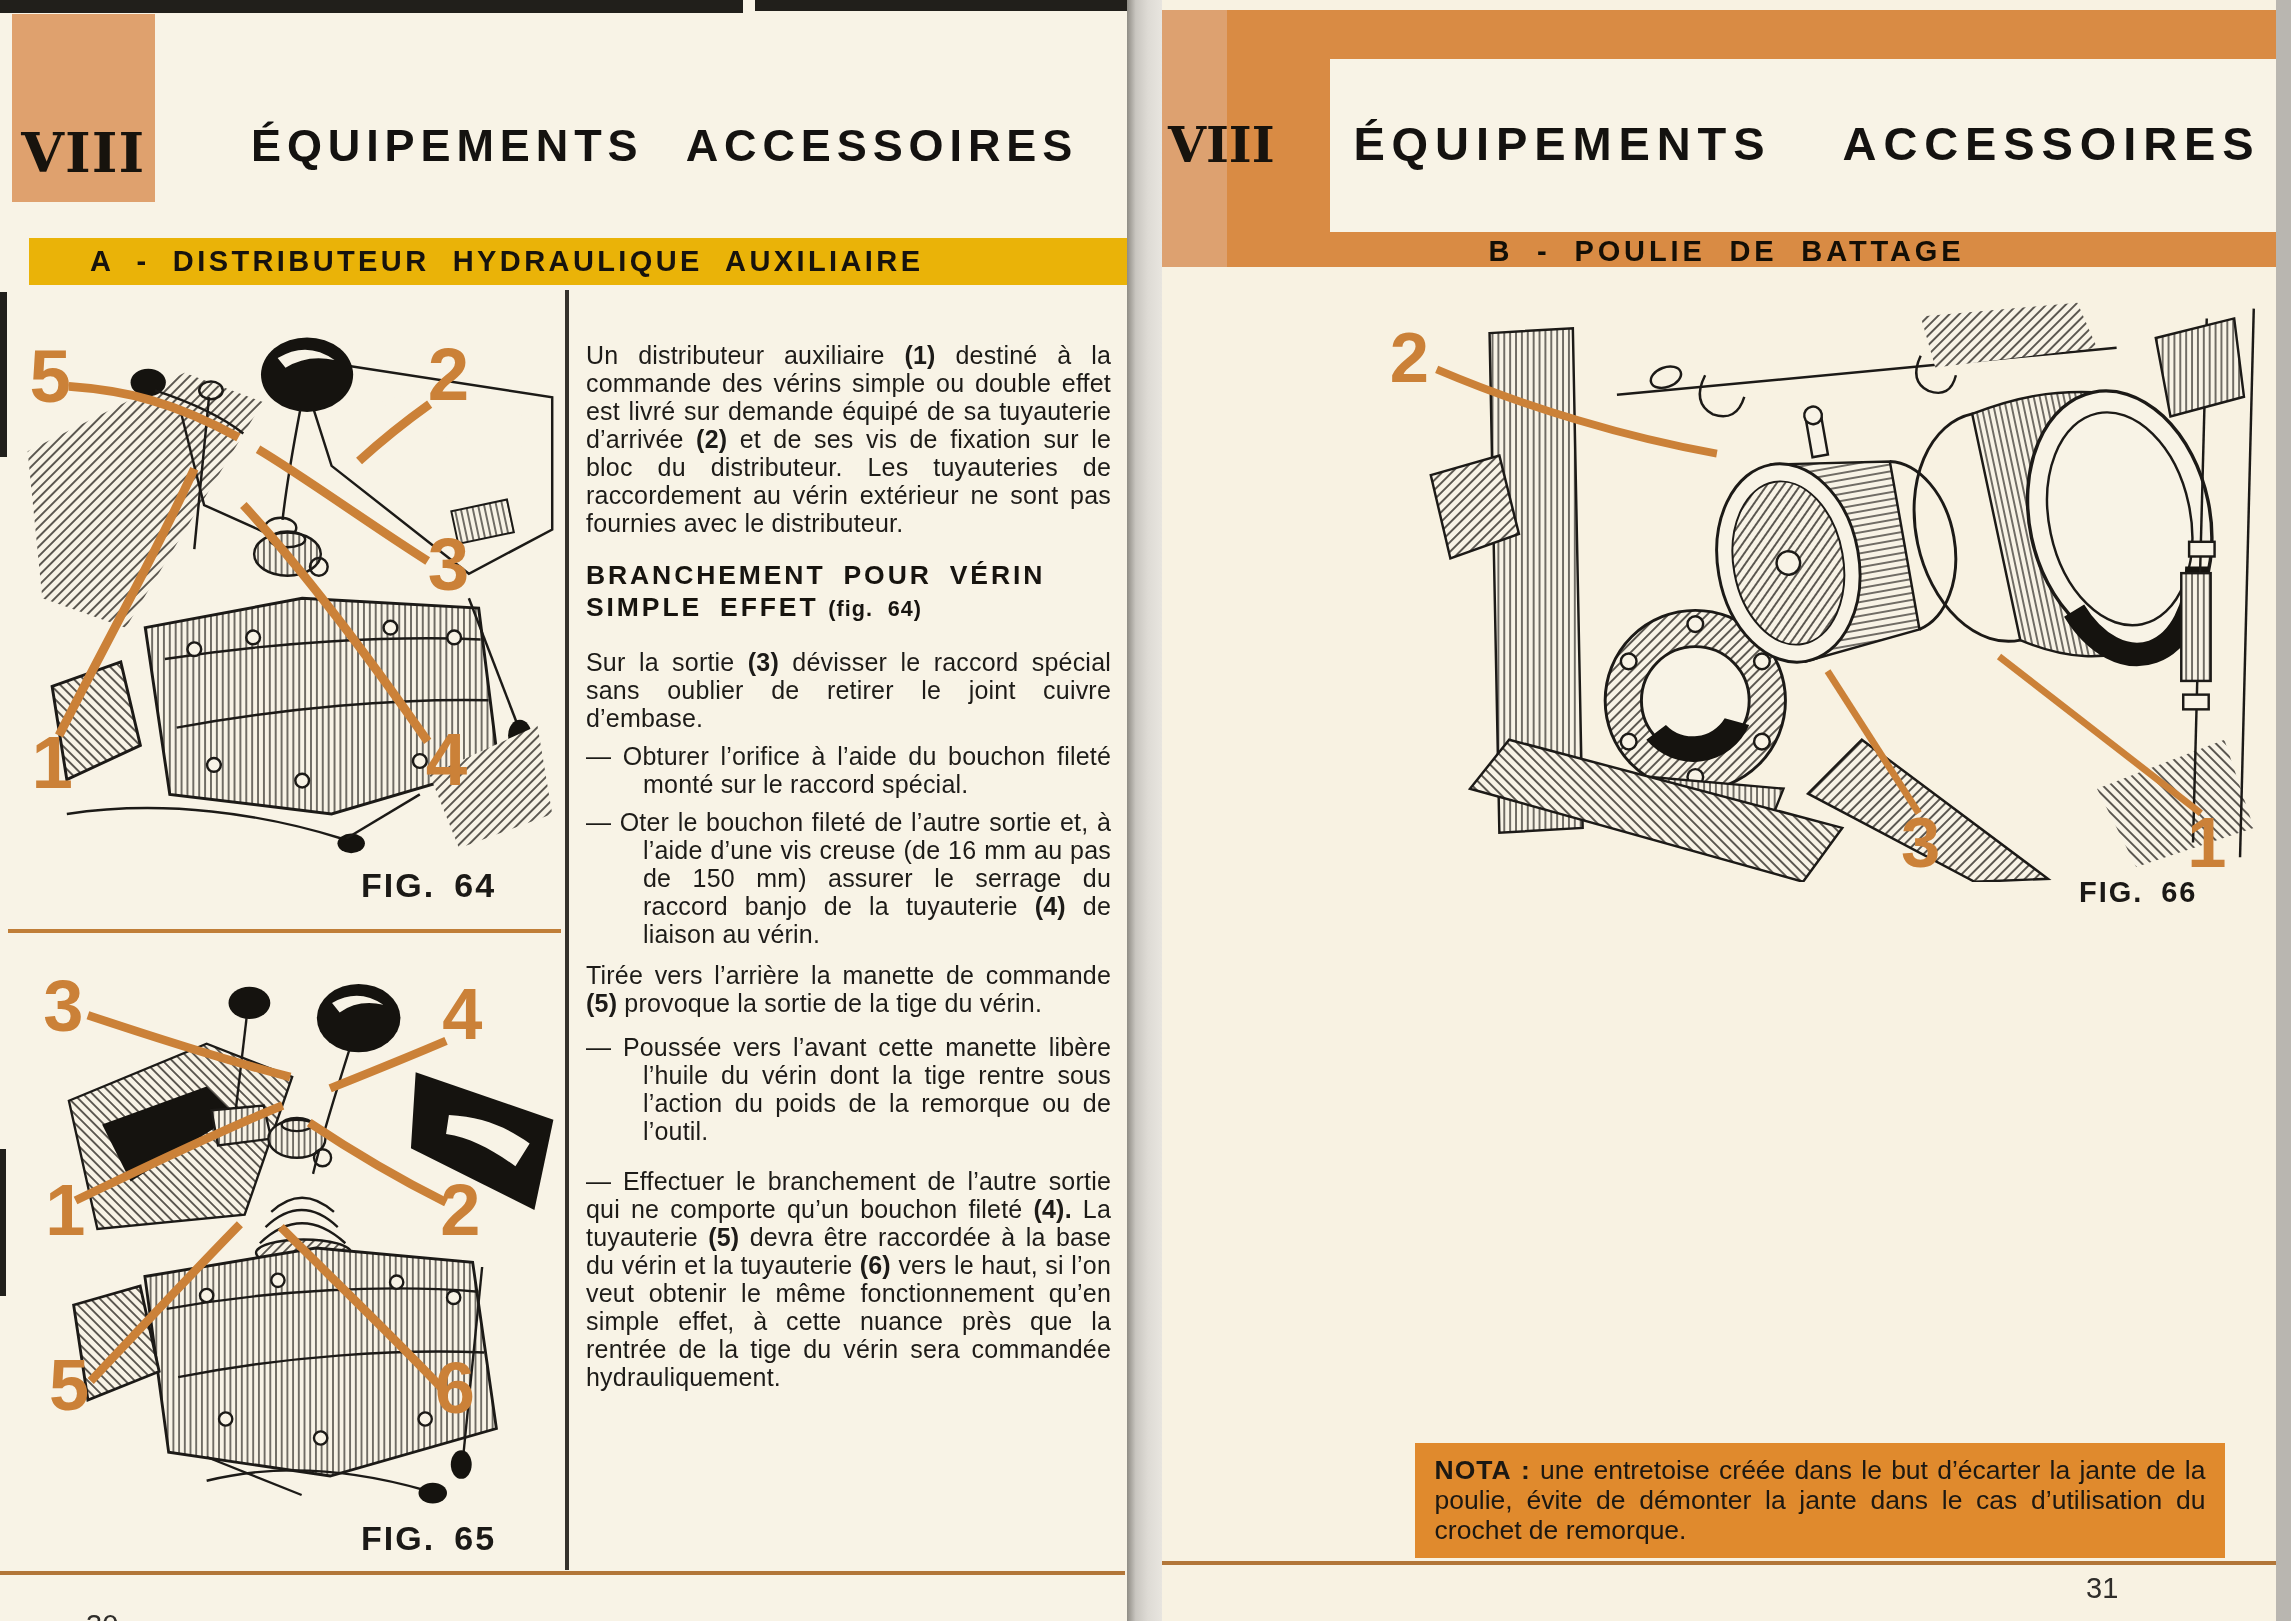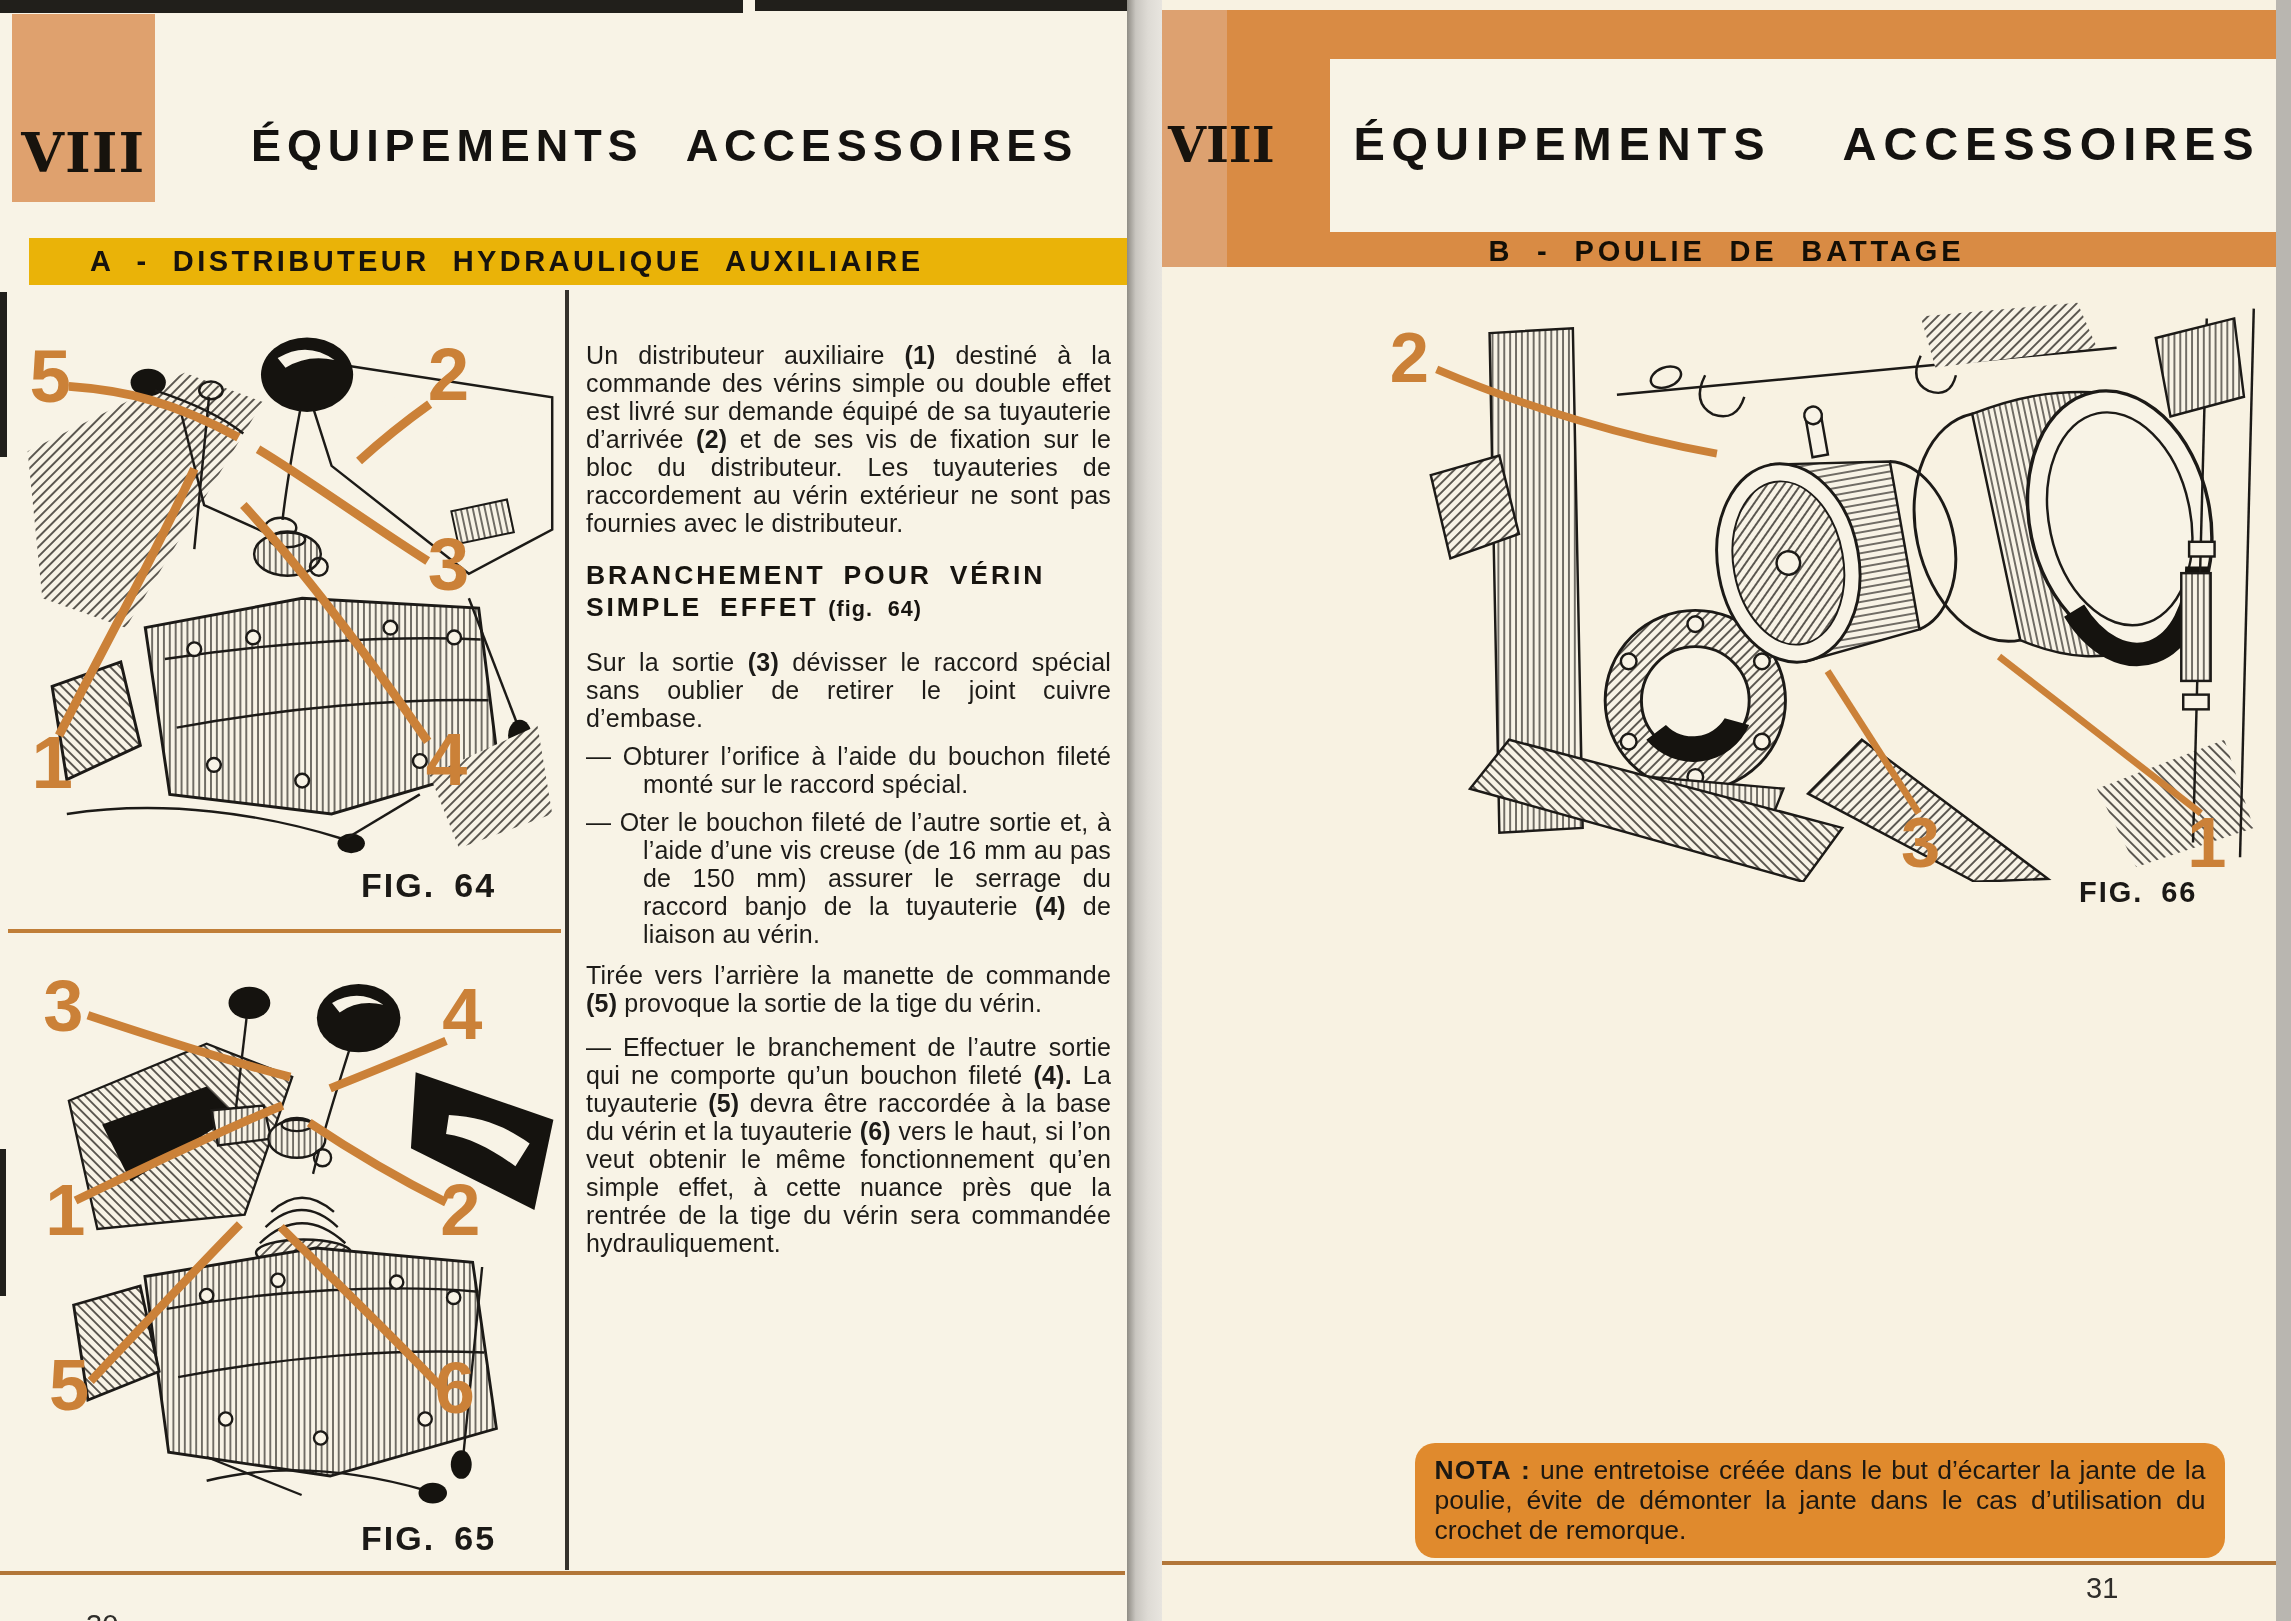--- a/index.html
+++ b/index.html
@@ -215,20 +215,21 @@
     <div class="hr" style="left:0;top:1571px;width:1125px;"></div>
     <div class="pnum" style="left:86px;top:1609px;">30</div>
 
     <div class="col col-left">
       <p class="endgrp">Un distributeur auxiliaire <b>(1)</b> destiné à la commande des vérins simple ou double effet est livré sur demande équipé de sa tuyauterie d’arrivée <b>(2)</b> et de ses vis de fixation sur le bloc du distributeur. Les tuyauteries de raccordement au vérin extérieur ne sont pas fournies avec le distributeur.</p>
       <h3 class="subhead first"><span>BRANCHEMENT POUR VÉRIN SIMPLE EFFET</span><span class="ref">(fig. 64)</span></h3>
       <p class="tight">Sur la sortie <b>(3)</b> dévisser le raccord spécial sans oublier de retirer le joint cuivre d’embase.</p>
       <p class="tight hang">— Obturer l’orifice à l’aide du bouchon fileté monté sur le raccord spécial.</p>
       <p class="hang">— Oter le bouchon fileté de l’autre sortie et, à l’aide d’une vis creuse (de 16 mm au pas de 150 mm) assurer le serrage du raccord banjo de la tuyauterie <b>(4)</b> de liaison au vérin.</p>
       <p class="tight" style="margin-bottom:16px;">Tirée vers l’arrière la manette de commande <b>(5)</b> provoque la sortie de la tige du vérin.</p>
+      <p class="endgrp hang">— Poussée vers l’avant cette manette libère l’huile du vérin dont la tige rentre sous l’action du poids de la remorque ou de l’outil.</p>
       <p>— Effectuer le branchement de l’autre sortie qui ne comporte qu’un bouchon fileté <b>(4).</b> La tuyauterie <b>(5)</b> devra être raccordée à la base du vérin et la tuyauterie <b>(6)</b> vers le haut, si l’on veut obtenir le même fonctionnement qu’en simple effet, à cette nuance près que la rentrée de la tige du vérin sera commandée hydrauliquement.</p>
     </div>
   </div>
 
   <div class="gutter"></div>
 
   <div class="page page-right">
     <div class="band-right">
       <div class="band-light"></div>
       <div class="tab-right-n">VIII</div>
@@ -290,19 +291,19 @@
         <path class="lead" stroke-width="8" d="M66,92 C160,132 262,162 352,178"></path>
         <path class="lead" stroke-width="7" d="M465,400 L558,545"></path>
         <path class="lead" stroke-width="7" d="M640,385 L846,545"></path>
         <text class="co" font-size="72" x="18" y="105">2</text>
         <text class="co" font-size="72" x="540" y="600">3</text>
         <text class="co" font-size="72" x="832" y="600">1</text>
       </svg>
     </div>
     <div class="figcap" style="left:917px;top:876px;font-size:29px;">FIG. 66</div>
 
-    <div class="nota" style="left:253px;border-radius:20px;"><b>NOTA :</b><span> une entretoise créée dans le but d’écarter la jante de la poulie, évite de démonter la jante dans le cas d’utilisation du crochet de remorque.</span></div>
+    <div class="nota" style="left:253px;"><b>NOTA :</b><span> une entretoise créée dans le but d’écarter la jante de la poulie, évite de démonter la jante dans le cas d’utilisation du crochet de remorque.</span></div>
 
     <div class="hr" style="left:0;top:1561px;width:1129px;"></div>
     <div class="pnum" style="left:924px;top:1572px;">31</div>
   </div>
 </div>
 
 
 </body></html>

